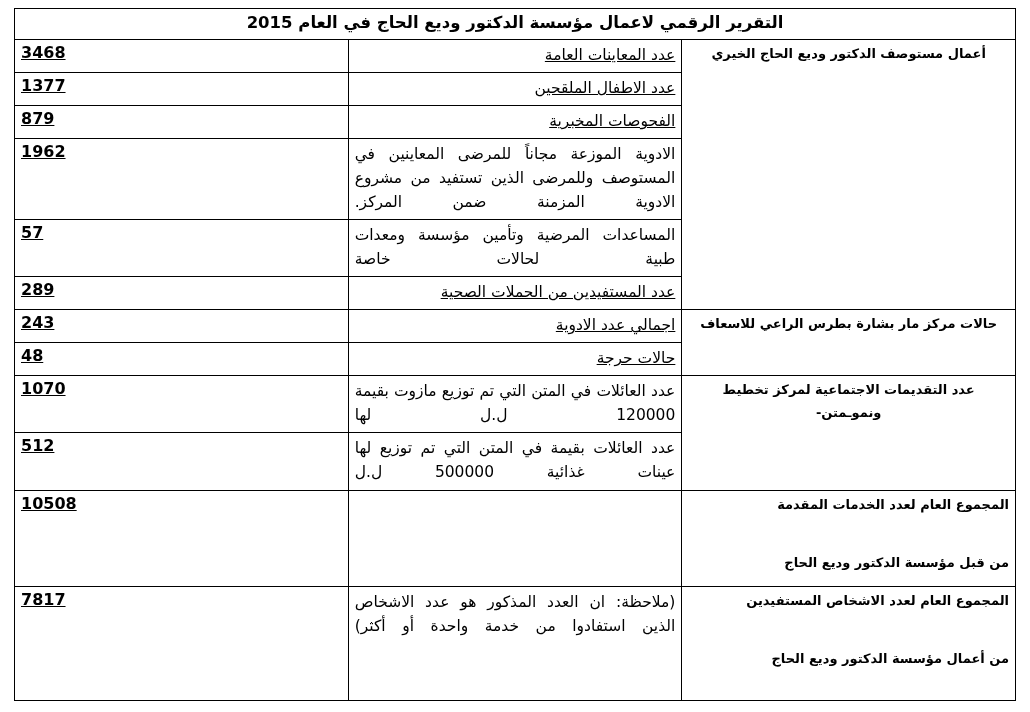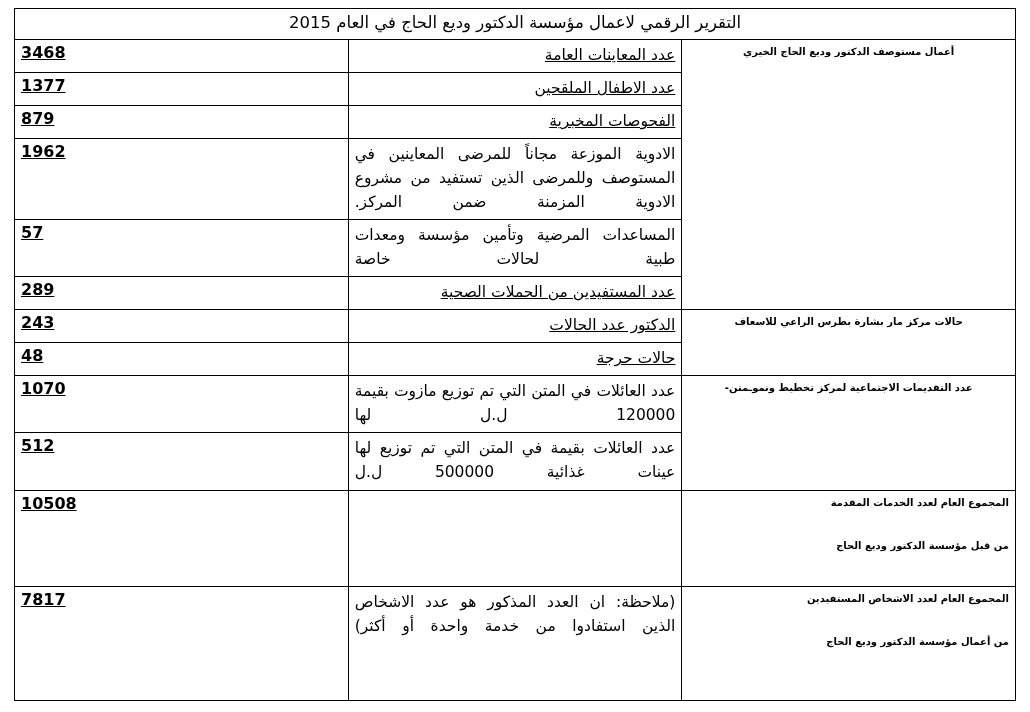--- a/index.html
+++ b/index.html
@@ -27,30 +27,30 @@
     table-layout: fixed;
     direction: rtl;
   }
   table.report td, table.report th {
     border: 1.6px solid #000000;
     vertical-align: top;
     padding: 3px 6px 5px 6px;
   }
   .title-cell {
     text-align: center;
-    font-weight: normal;
+    font-weight: bold;
     font-size: 16.5px;
     padding: 6px 6px 8px 6px;
     line-height: 1.35;
   }
   .col-cat {
     width: 516px;
     text-align: center;
     font-weight: bold;
-    font-size: 10px;
+    font-size: 13px;
     line-height: 1.7;
     padding-top: 8px;
   }
   .col-desc {
     width: 352px;
     text-align: justify;
     text-align-last: justify;
     font-size: 15.5px;
     line-height: 1.55;
     padding-top: 6px;
@@ -70,21 +70,21 @@
     text-align-last: right;
     text-decoration: underline;
   }
   .tall-1 { height: 96px; }
   .tall-2 { height: 114px; }
   .cat-block {
     display: block;
     text-align: right;
   }
   .cat-block + .cat-block {
-    margin-top: 26px;
+    margin-top: 36px;
   }
 </style>
 </head>
 <body>
 
 <div class="page">
   <table class="report">
     <tbody>
       <tr>
         <td class="title-cell" colspan="3">التقرير الرقمي لاعمال مؤسسة الدكتور وديع الحاج في العام 2015</td>
@@ -116,21 +116,21 @@
         <td class="col-num">57</td>
       </tr>
 
       <tr>
         <td class="col-desc desc-plain">عدد المستفيدين من الحملات الصحية</td>
         <td class="col-num">289</td>
       </tr>
 
       <tr>
         <td class="col-cat" rowspan="2">حالات مركز مار بشارة بطرس الراعي للاسعاف</td>
-        <td class="col-desc desc-plain">الدكتور عدد الحالات</td>
+        <td class="col-desc desc-plain">اجمالي عدد الادوية</td>
         <td class="col-num">243</td>
       </tr>
 
       <tr>
         <td class="col-desc desc-plain">حالات حرجة</td>
         <td class="col-num">48</td>
       </tr>
 
       <tr>
         <td class="col-cat" rowspan="2">عدد التقديمات الاجتماعية لمركز تخطيط ونموـمتن-</td>

